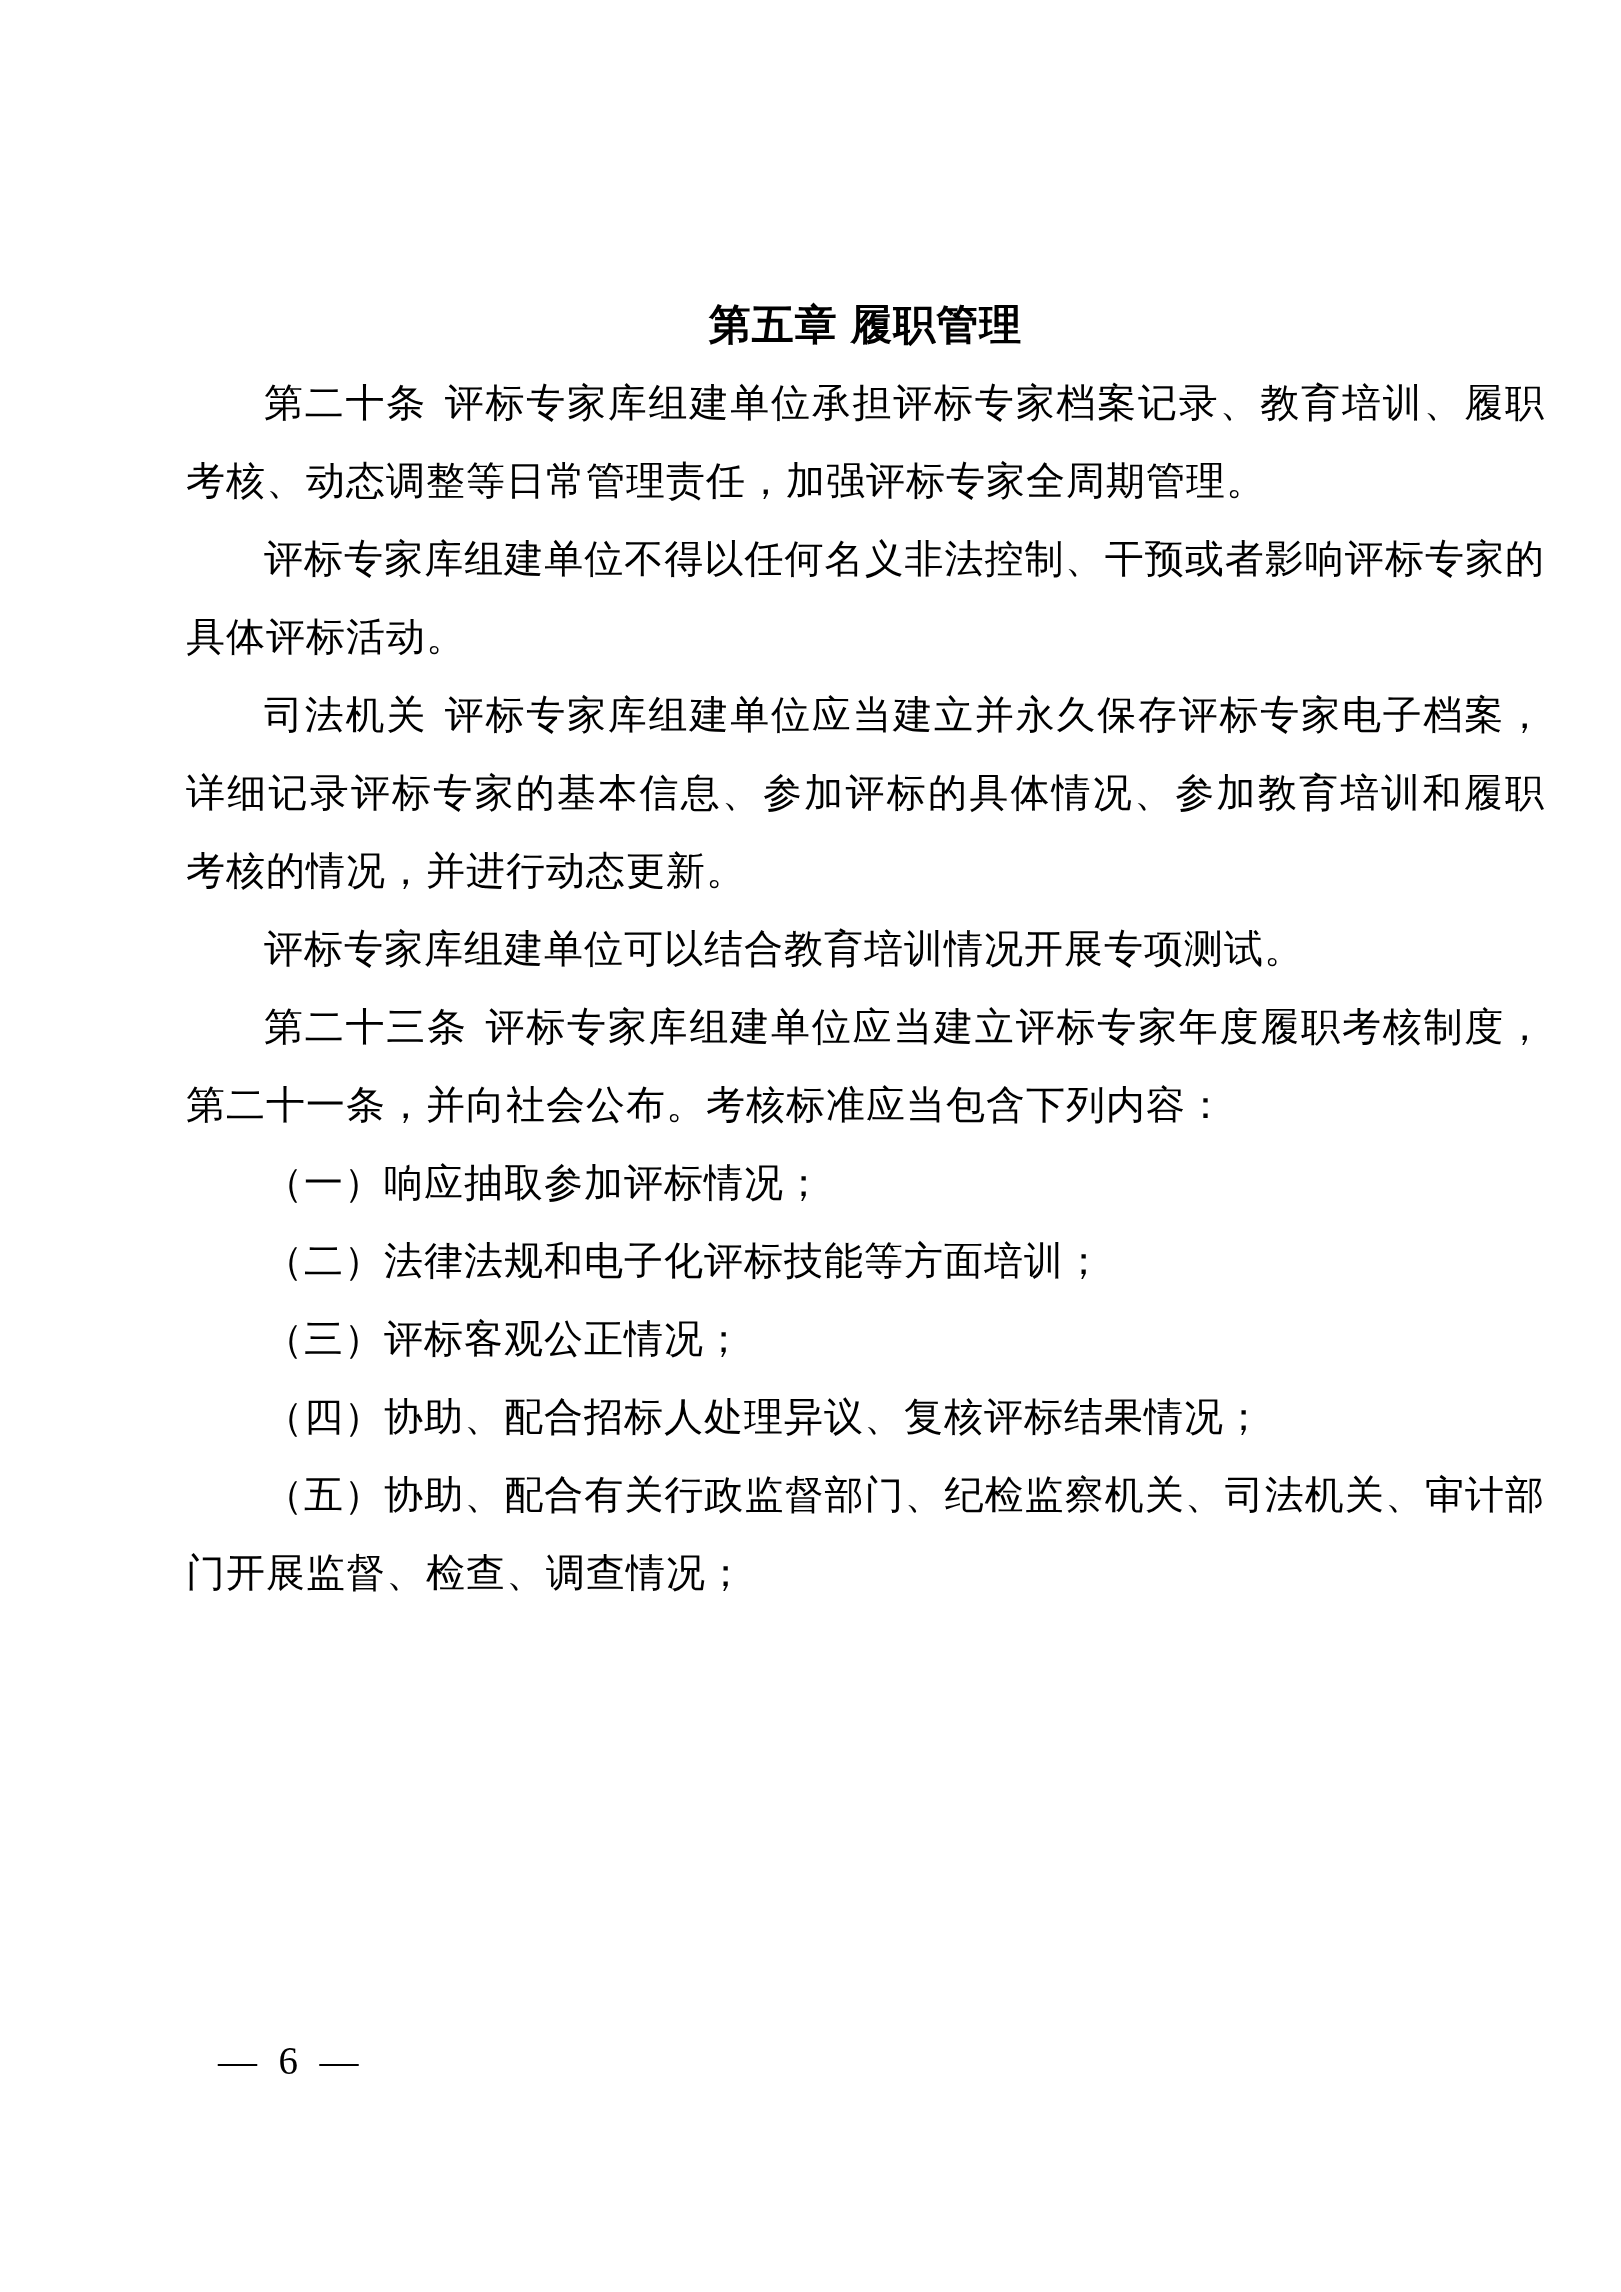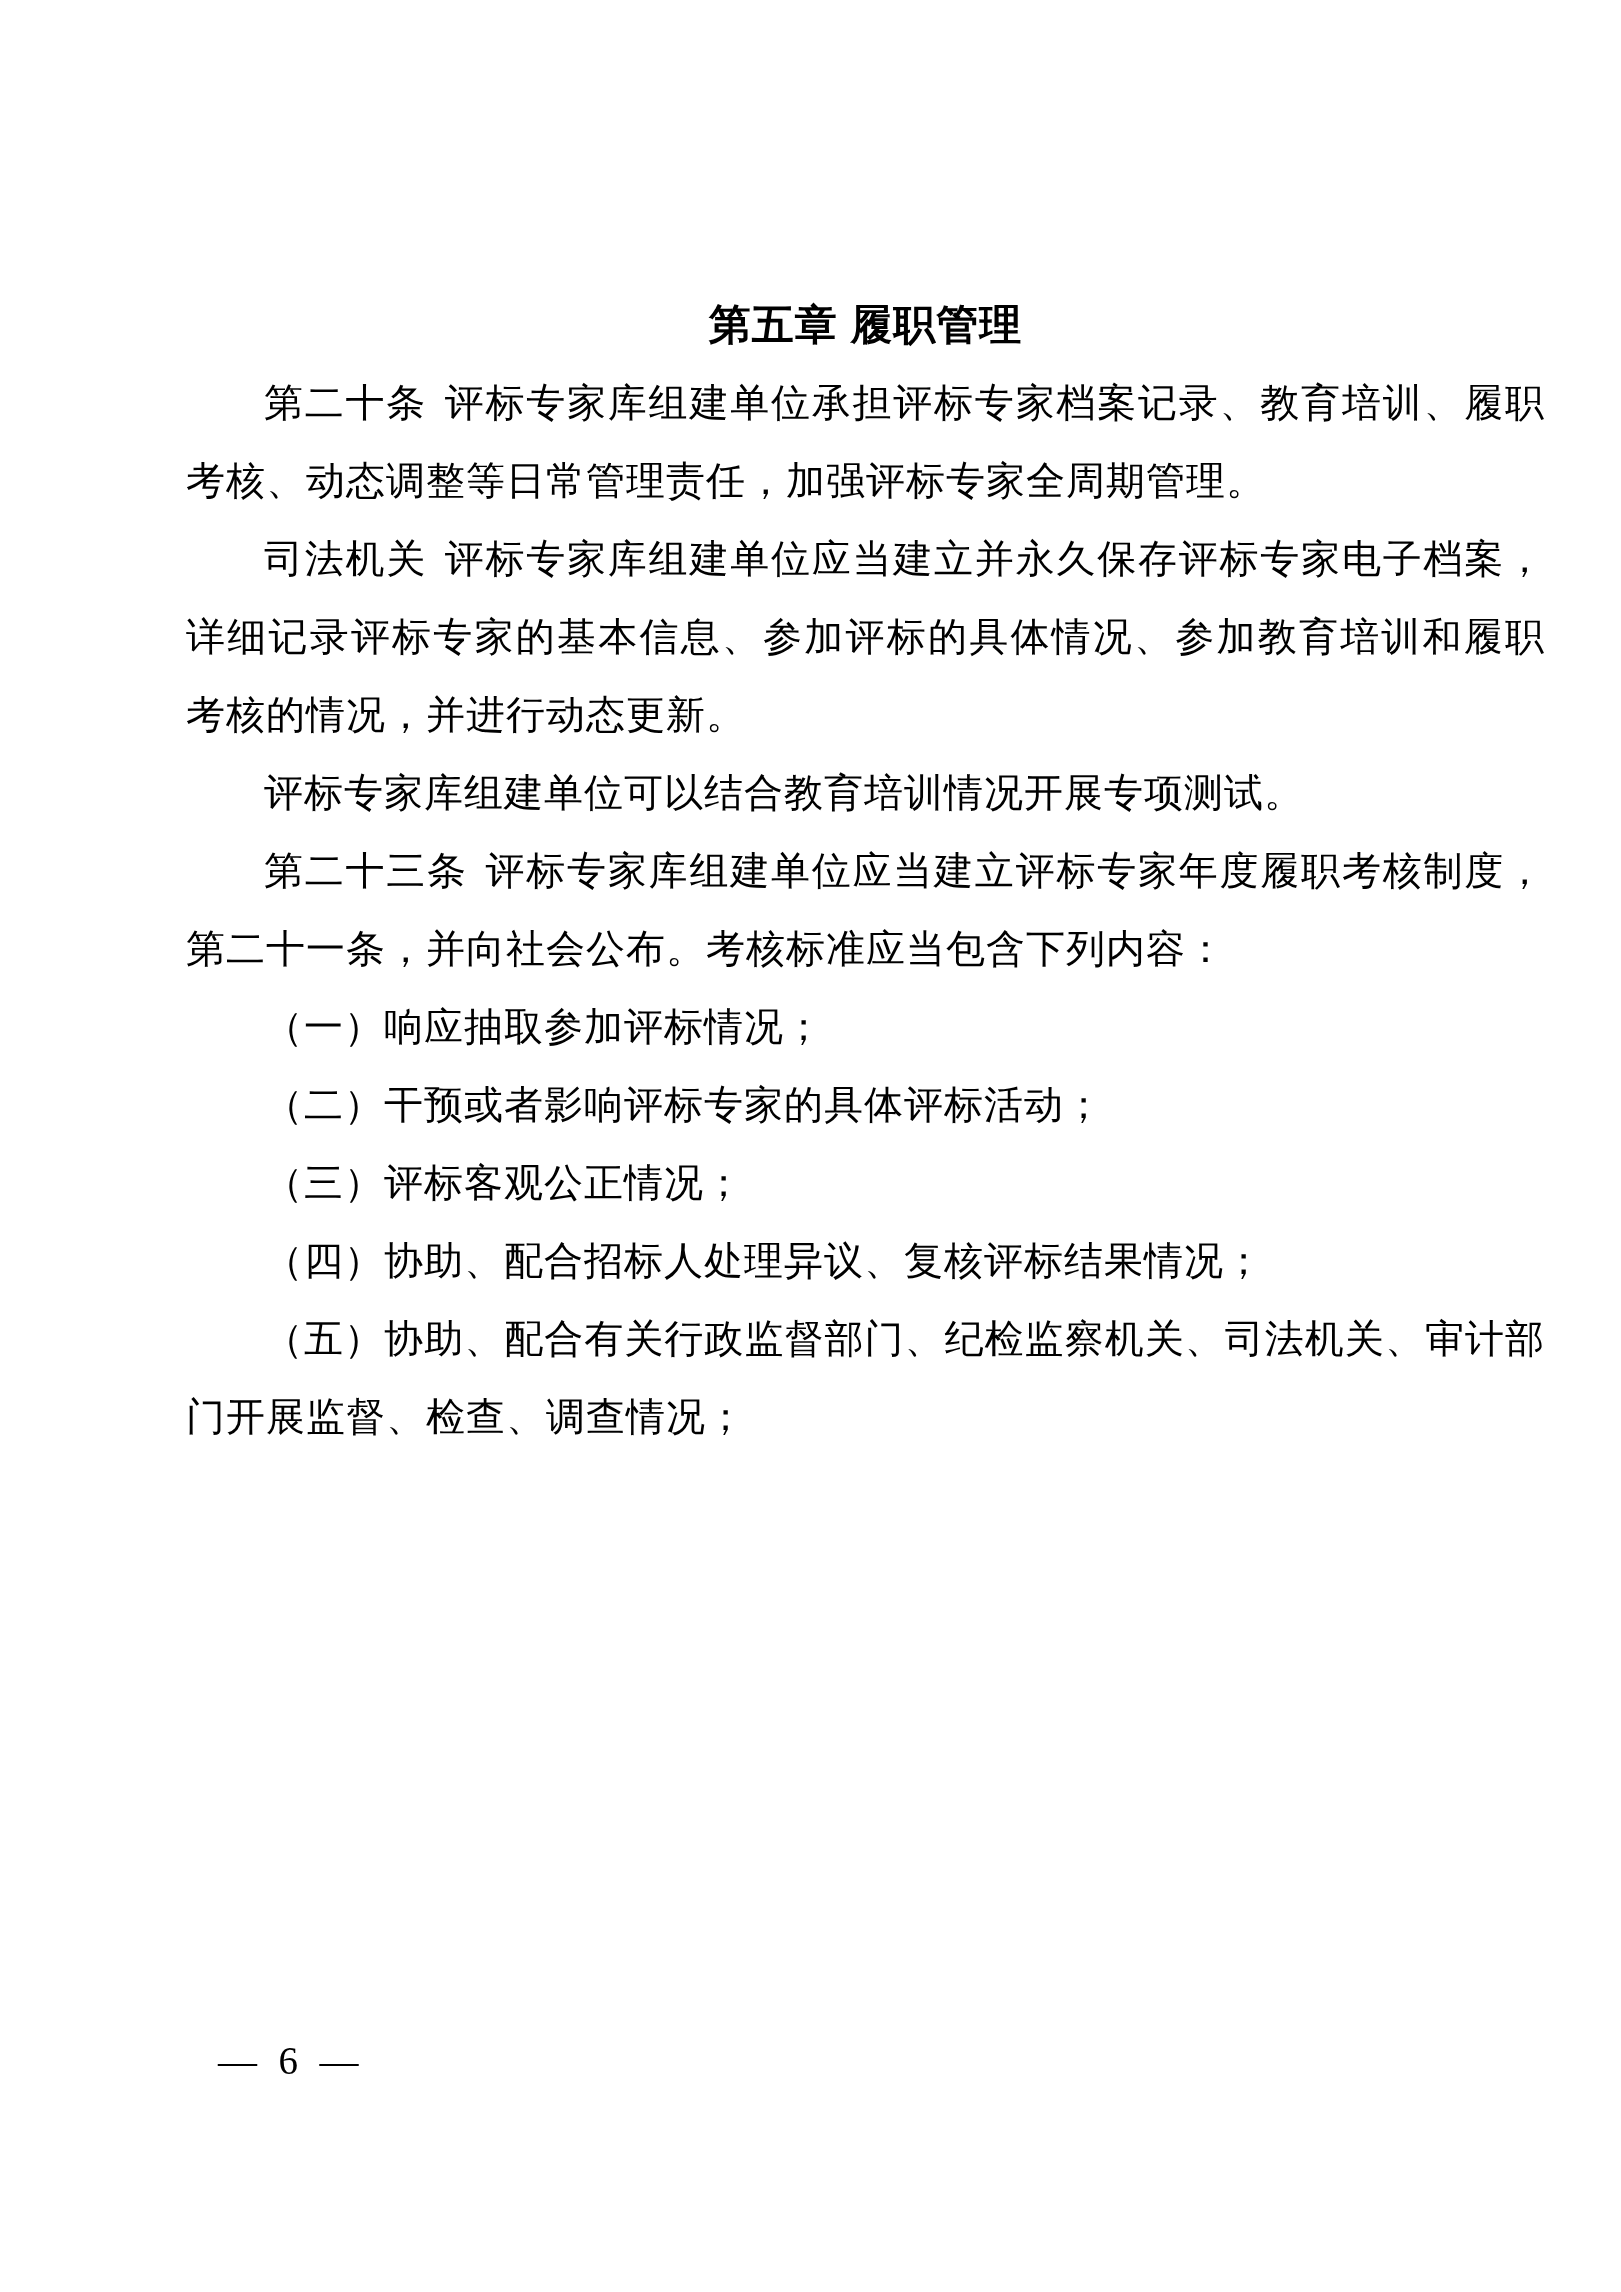--- a/index.html
+++ b/index.html
@@ -59,31 +59,32 @@
 <body>
 
 <div class="page">
 
   <h1 class="chapter-heading">第五章 履职管理</h1>
 
   <div class="body-text">
 
     <p class="para"><span class="art-num">第二十条</span><span>评标专家库组建单位承担评标专家档案记录、教育培训、履职考核、动态调整等日常管理责任，加强评标专家全周期管理。</span></p>
 
+    <p class="para"><span>评标专家库组建单位不得以任何名义非法控制、干预或者影响评标专家的具体评标活动。</span></p>
 
     <p class="para"><span class="art-num">司法机关</span><span>评标专家库组建单位应当建立并永久保存评标专家电子档案，详细记录评标专家的基本信息、参加评标的具体情况、参加教育培训和履职考核的情况，并进行动态更新。</span></p>
 
 
     <p class="para"><span>评标专家库组建单位可以结合教育培训情况开展专项测试。</span></p>
 
     <p class="para"><span class="art-num">第二十三条</span><span>评标专家库组建单位应当建立评标专家年度履职考核制度，第二十一条，并向社会公布。考核标准应当包含下列内容：</span></p>
 
     <p class="para"><span>（一）响应抽取参加评标情况；</span></p>
 
-    <p class="para"><span>（二）干预或者影响评标专家的具体评标活动；</span></p>
+    <p class="para"><span>（二）法律法规和电子化评标技能等方面培训；</span></p>
 
     <p class="para"><span>（三）评标客观公正情况；</span></p>
 
     <p class="para"><span>（四）协助、配合招标人处理异议、复核评标结果情况；</span></p>
 
     <p class="para"><span>（五）协助、配合有关行政监督部门、纪检监察机关、司法机关、审计部门开展监督、检查、调查情况；</span></p>
 
   </div>
 
   <div class="page-number">— 6 —</div>

